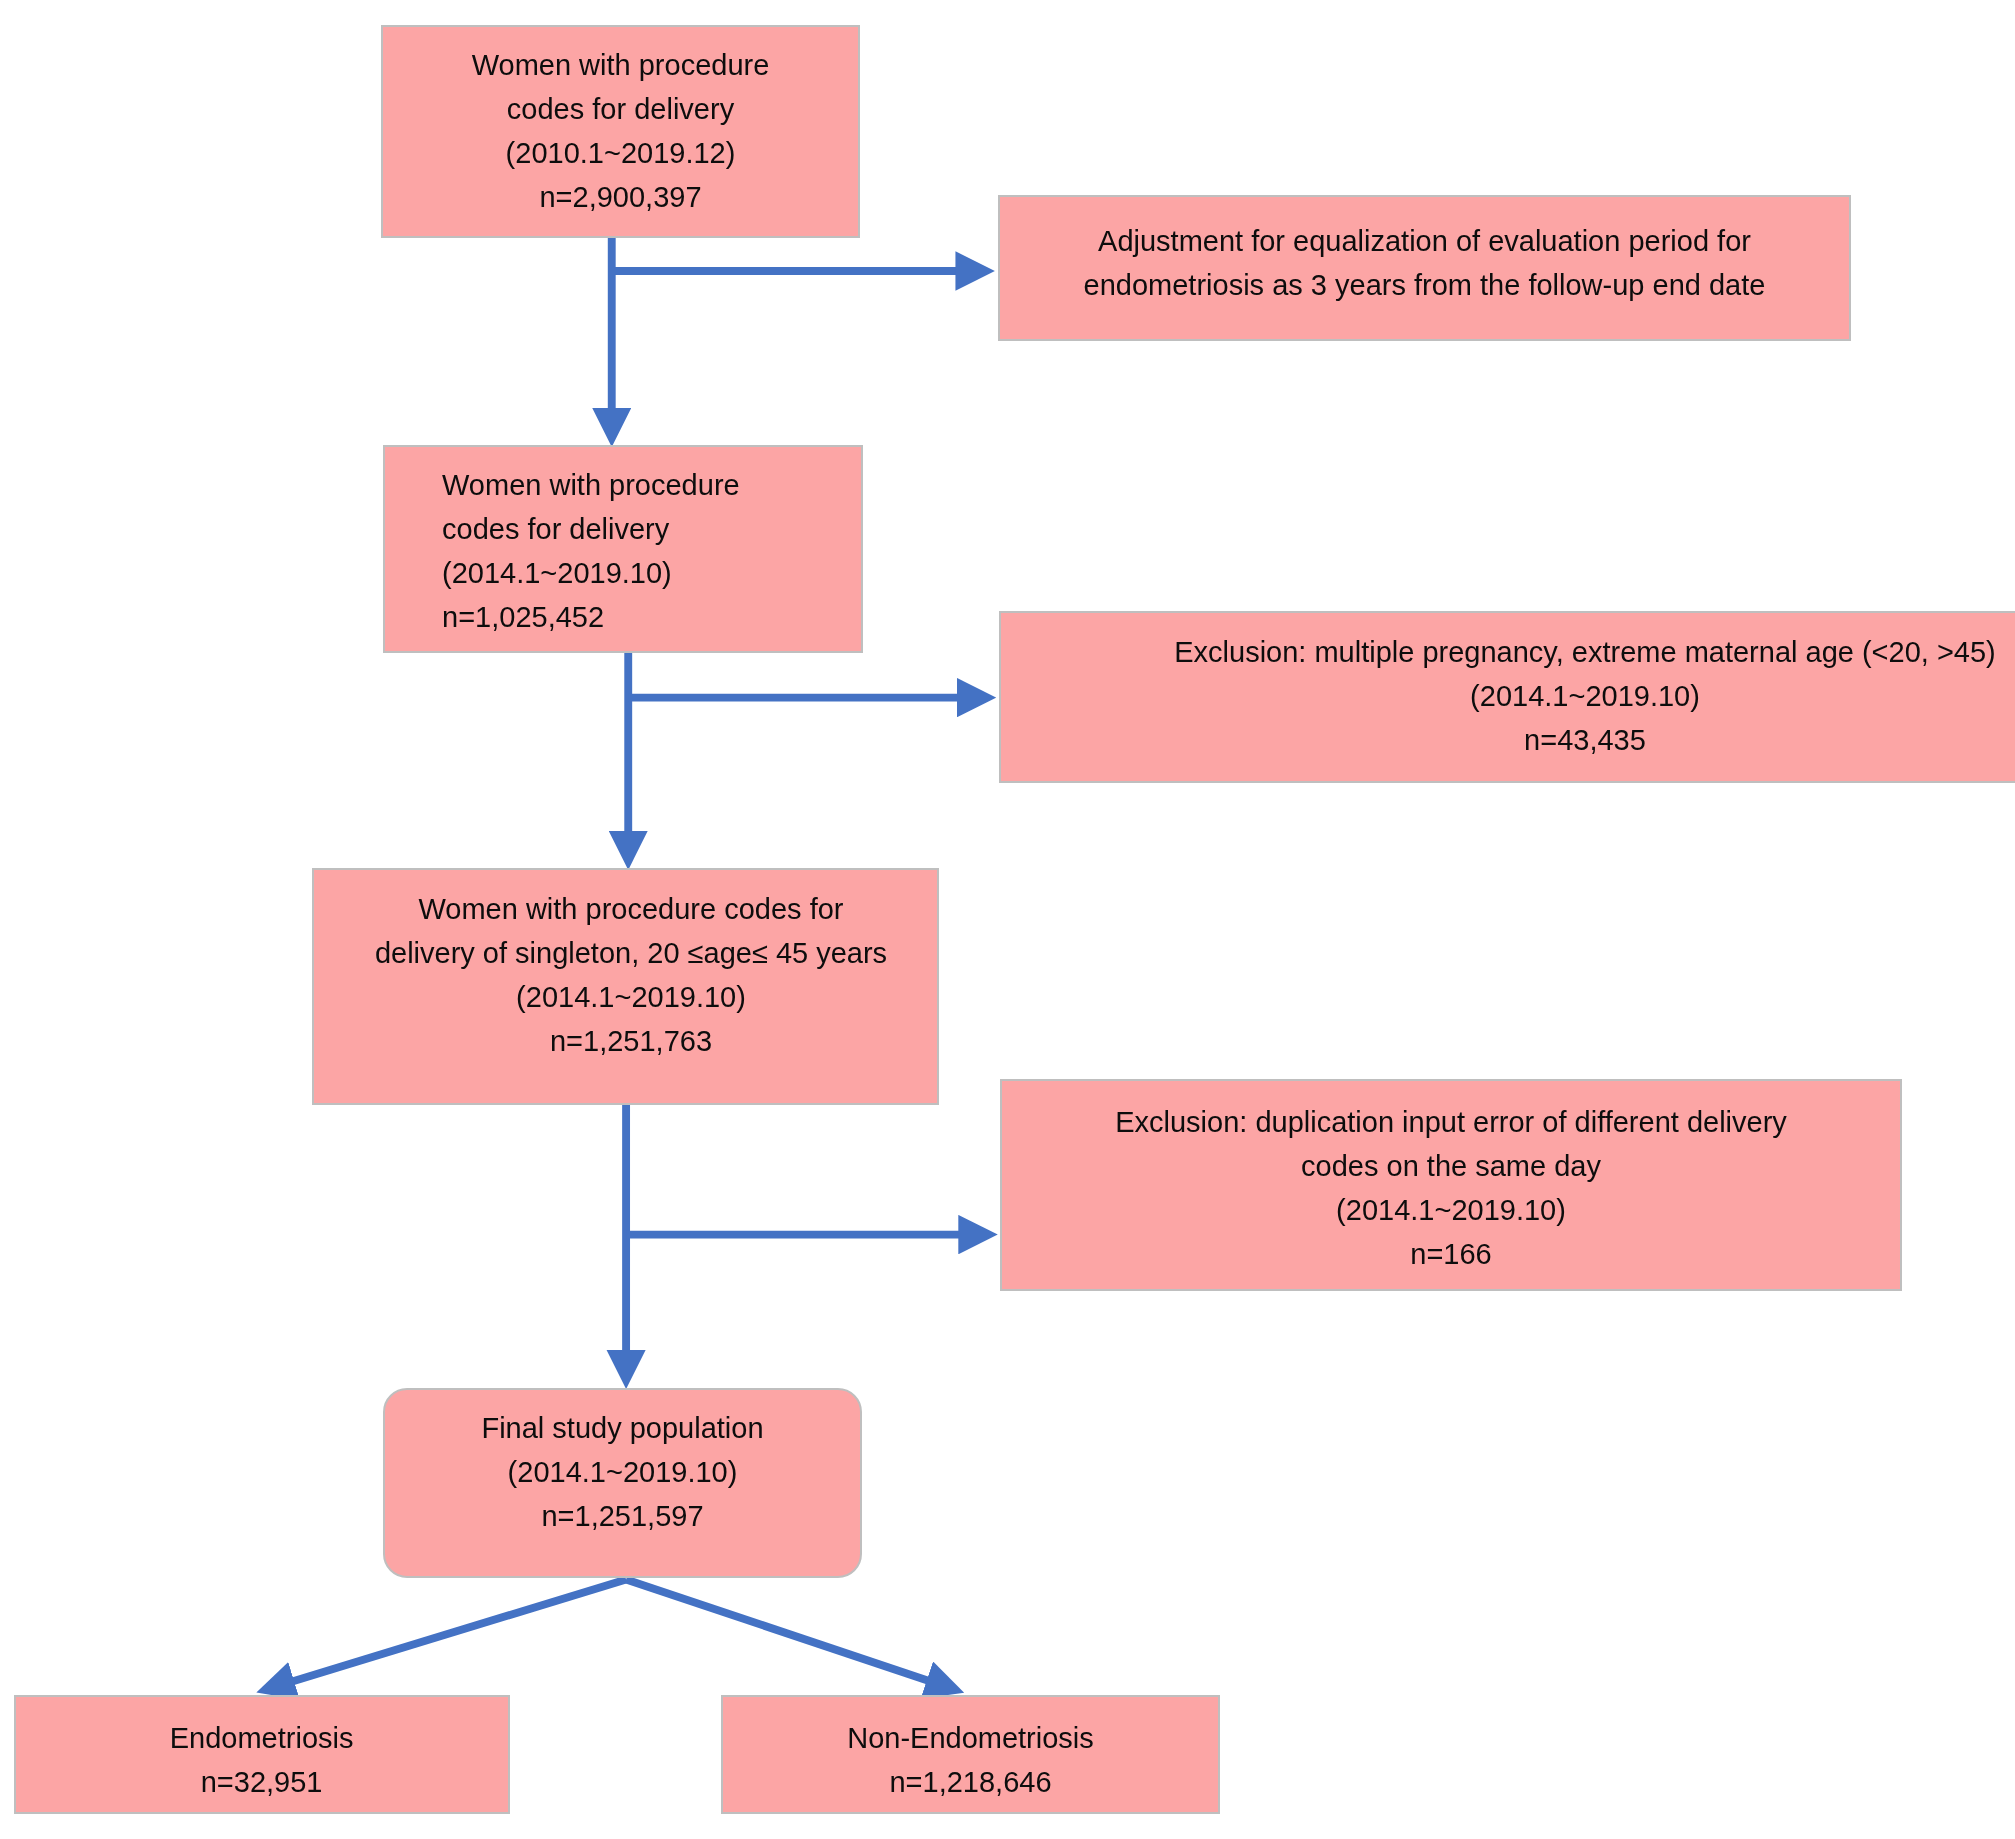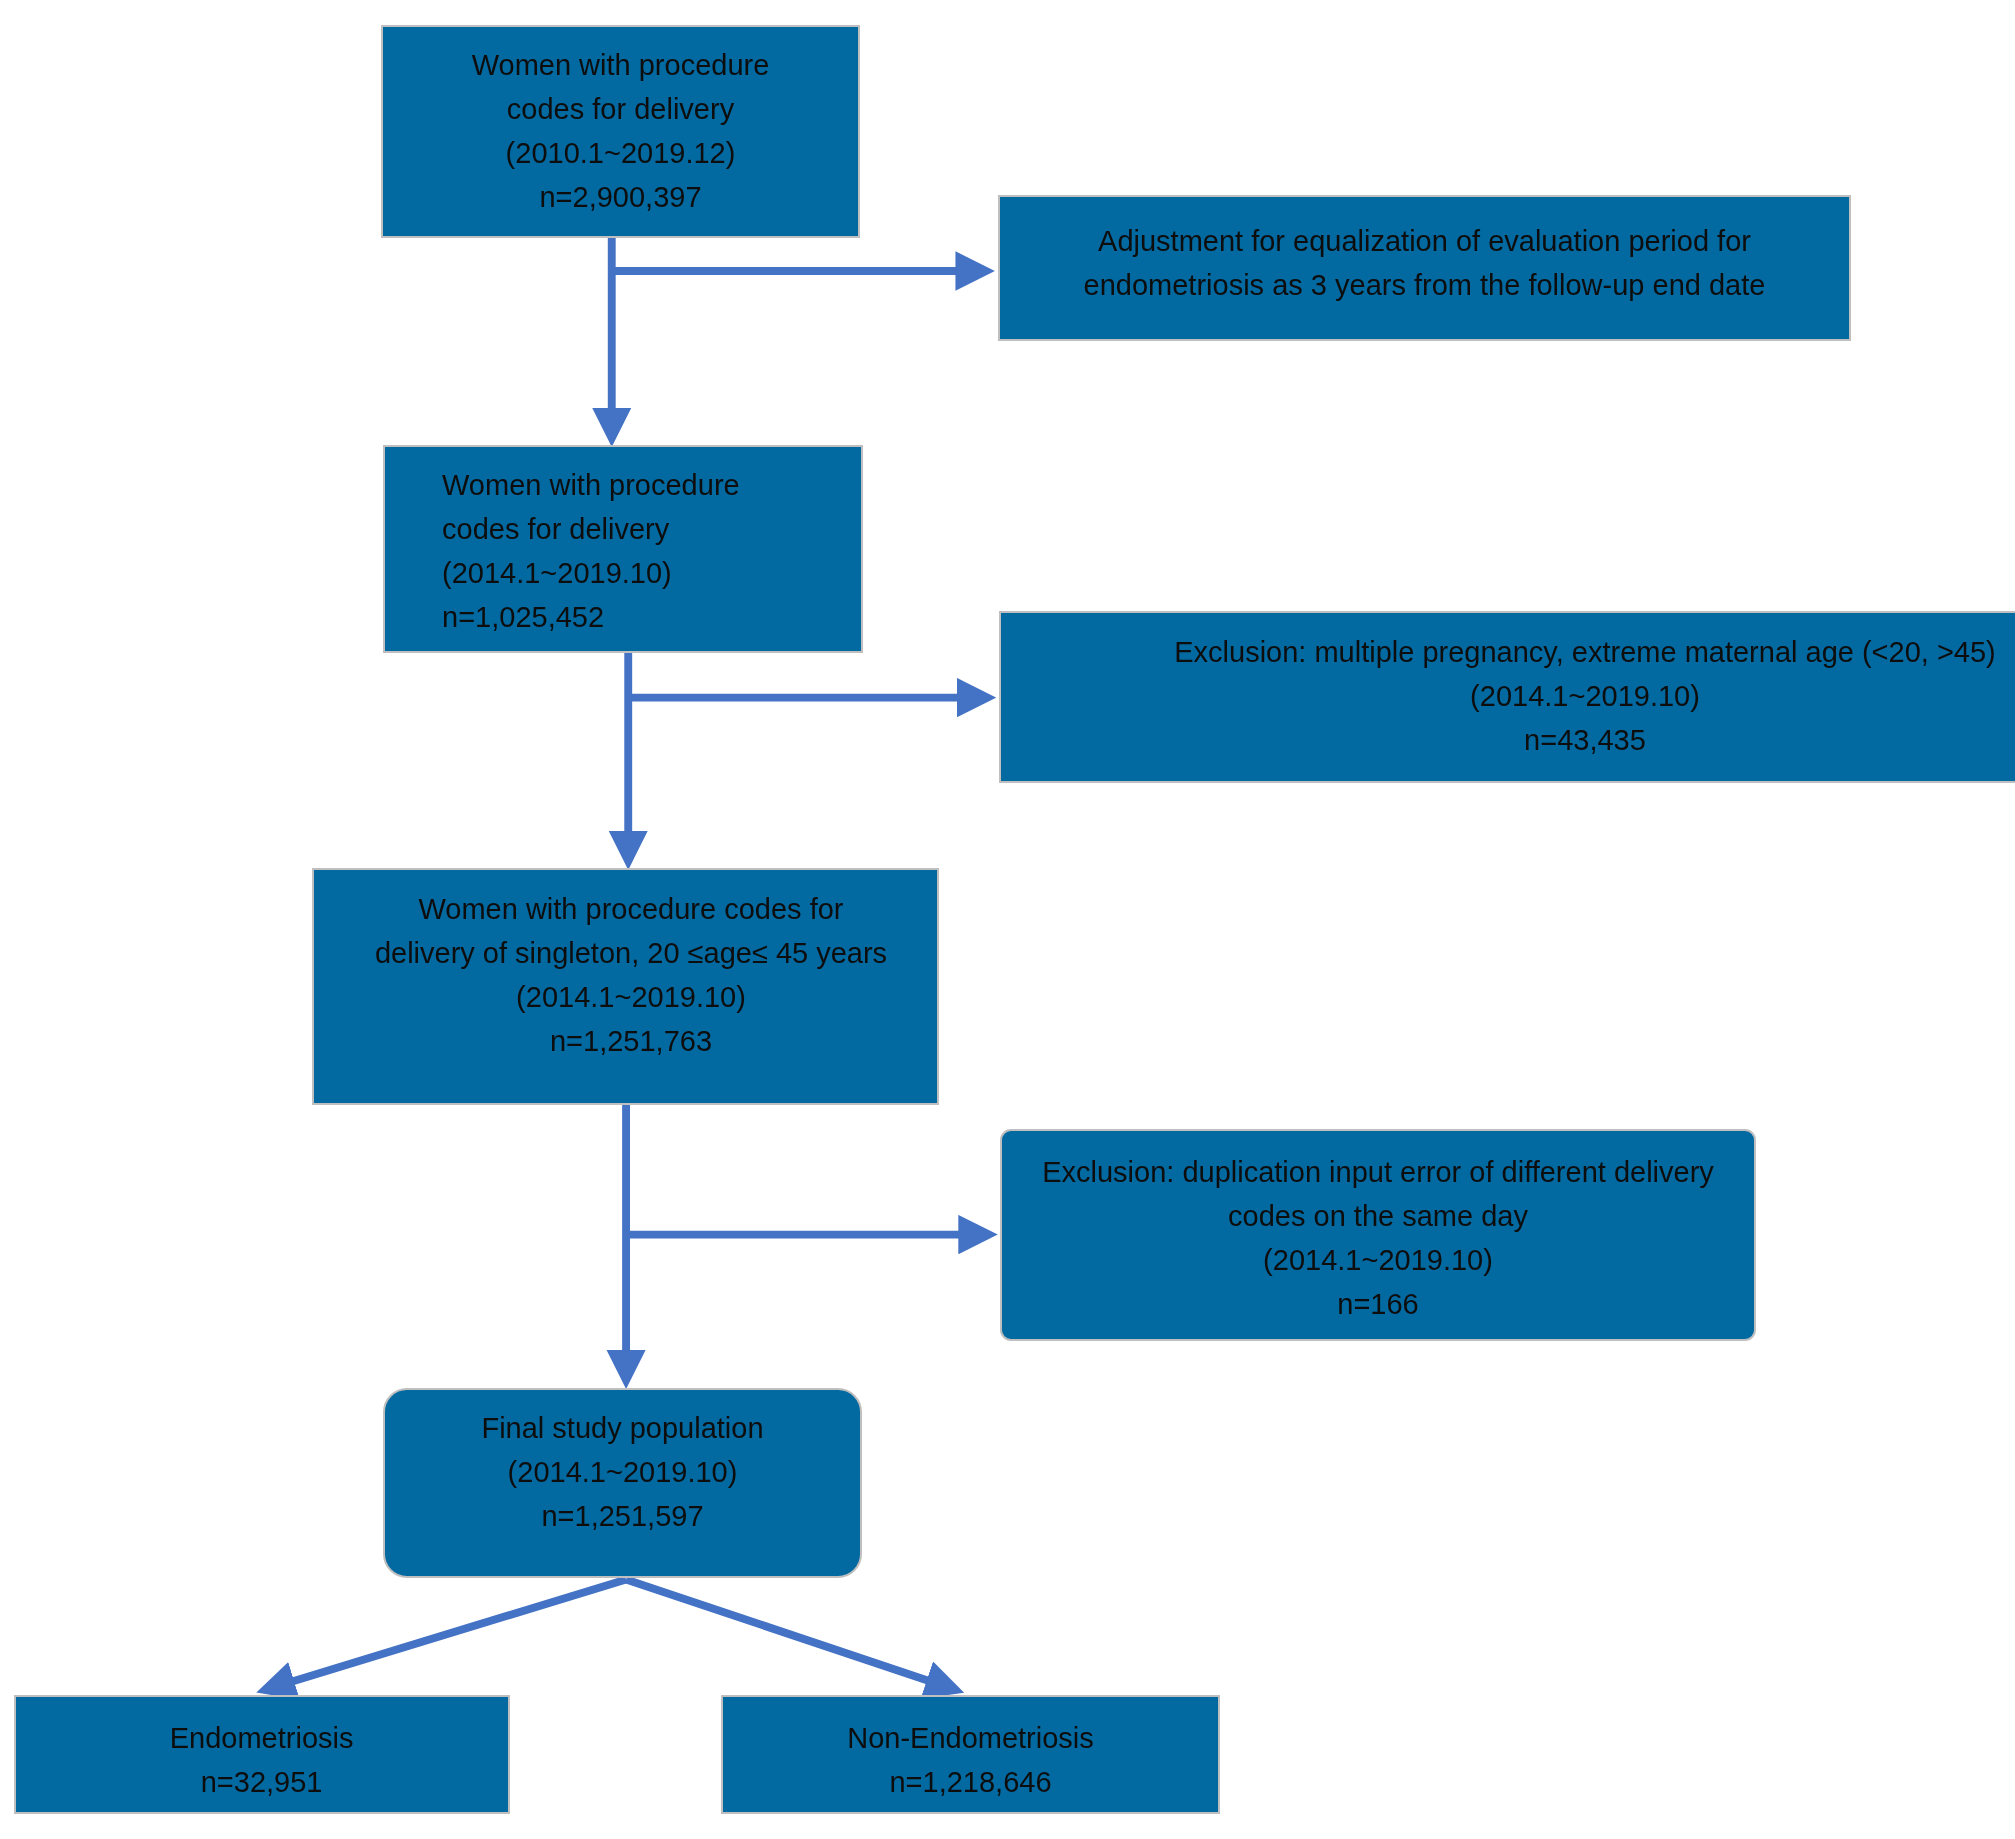--- a/index.html
+++ b/index.html
@@ -15,21 +15,21 @@
     position: relative;
     width: 2015px;
     height: 1839px;
     background: #ffffff;
     overflow: hidden;
   }
   .node {
     position: absolute;
     box-sizing: border-box;
     border: 2.2px solid #bfbfbf;
-    background: #0369a1;
+    background: #fca5a5;
     display: flex;
     flex-direction: column;
     align-items: center;
     justify-content: flex-start;
     text-align: center;
     font-size: 29px;
     line-height: 1.52;
     color: #0d0d0d;
     padding: 10px 13px;
   }
@@ -44,21 +44,21 @@
     width: 2015px;
     height: 1839px;
     pointer-events: none;
   }
   
   #node-cohort-initial    { left: 381px;  top: 25px;   width: 479px;  height: 213px; padding-top: 16px; }
   #node-adjust-evaluation { left: 998px; top: 195px;  width: 853px; height: 146px; justify-content: center; padding-top: 0; }
   #node-cohort-adjusted   { left: 383px;  top: 445px;  width: 480px;  height: 208px; padding-top: 16px; align-items: flex-start; text-align: left; padding-left: 57px; }
   #node-exclusion-multiple{ left: 999px; top: 611px;  width: 1172px; height: 172px; padding-top: 17px; }
   #node-cohort-singleton  { left: 312px;  top: 868px; width: 627px;  height: 237px; padding-top: 17px; padding-left: 24px; }
-  #node-exclusion-dup     { left: 1000px; top: 1129px; width: 756px; height: 212px; padding-top: 18.6px; border-radius: 11px; }
+  #node-exclusion-dup     { left: 1000px; top: 1079px; width: 902px; height: 212px; padding-top: 18.6px; }
   #node-final-population  { left: 383px;  top: 1388px; width: 479px;  height: 190px; padding-top: 16px; border-radius: 24px; }
   #node-group-endo        { left: 13.6px;   top: 1695px; width: 496px;  height: 119px; padding-top: 18.6px; }
   #node-group-nonendo     { left: 721px; top: 1695px; width: 499px;  height: 119px; padding-top: 18.6px; }
 </style>
 </head>
 <body>
 
 <div id="canvas">
 
   <svg class="flow-svg" viewBox="0 0 2810 2565">

